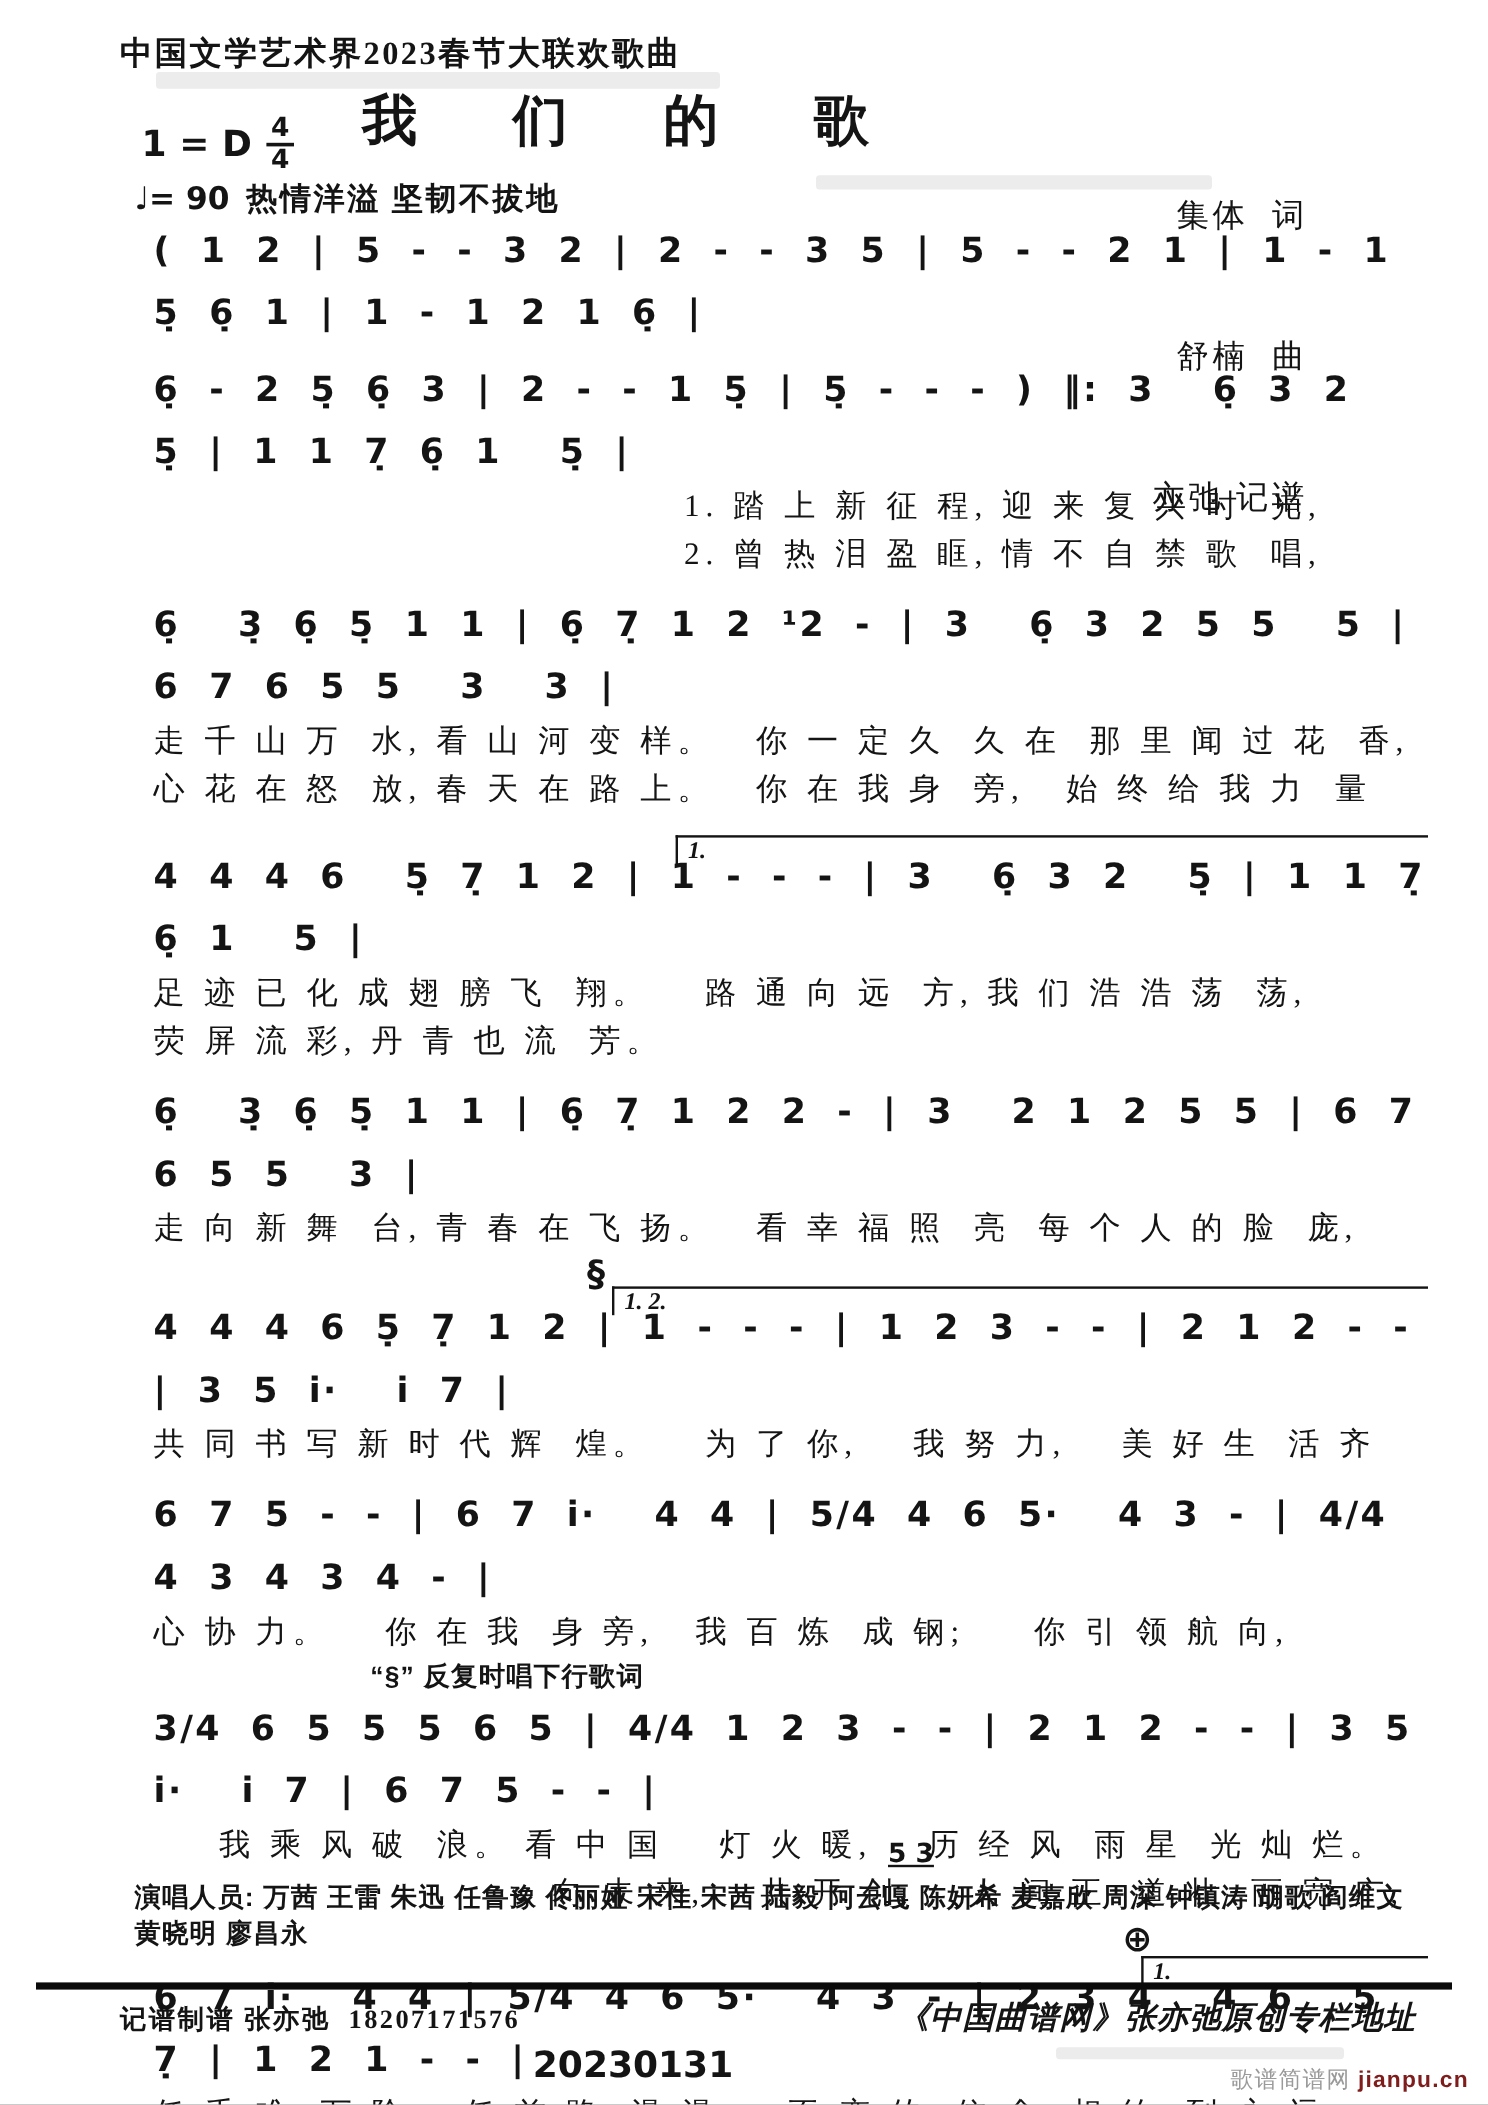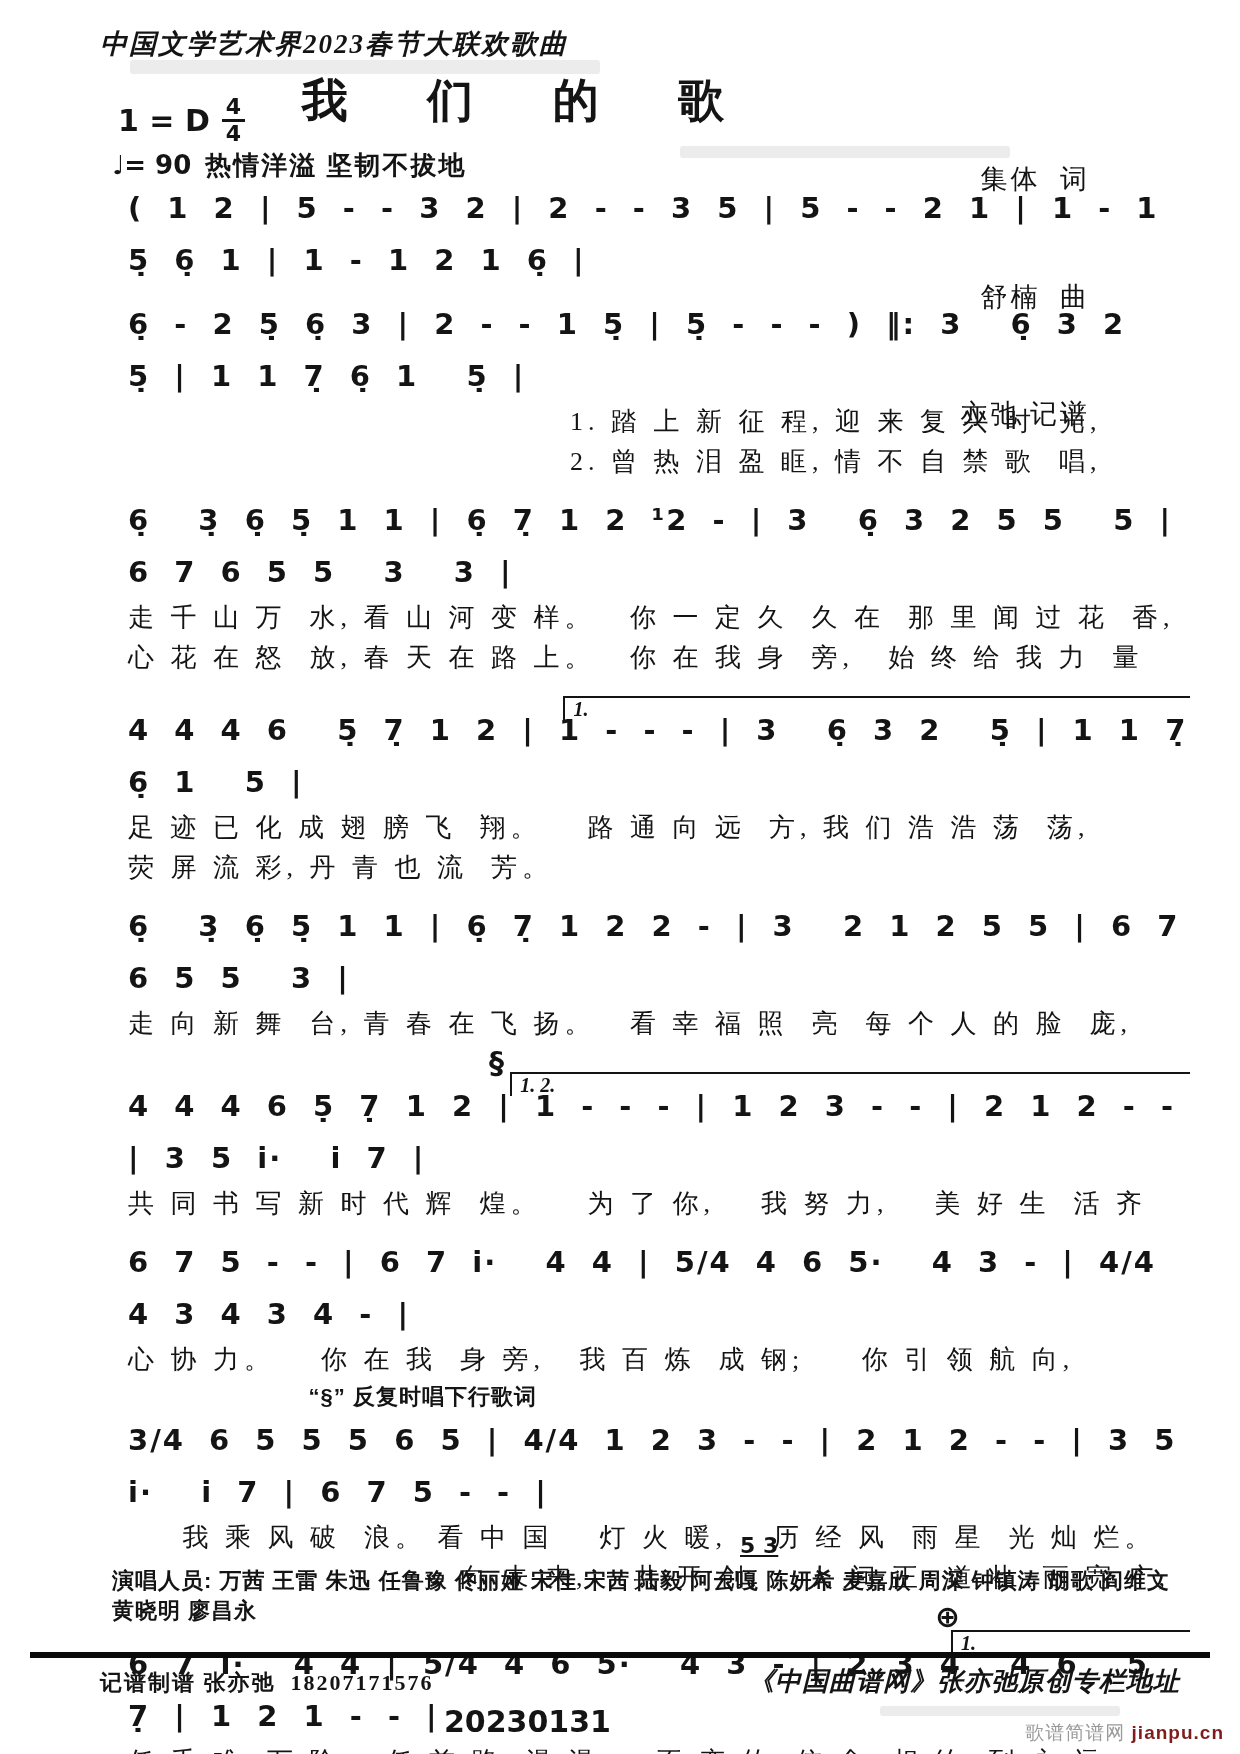--- a/index.html
+++ b/index.html
@@ -8,21 +8,21 @@
     width:1240px;height:1754px;
     margin:0 auto;
     background:#ffffff;
     color:#141414;
     font-family:"Liberation Serif", serif;
     overflow:hidden;
   }
   .smudge{position:absolute;background:#ececec;border-radius:3px;}
   .header-note{
     position:absolute;top:26px;left:100px;
-    font-size:27px;font-weight:bold;font-style:italic;letter-spacing:2px;
+    font-size:27px;font-weight:bold;letter-spacing:2px;
     white-space:pre-wrap;
   }
   .title{
     position:absolute;top:70px;left:0;width:1060px;
     text-align:center;font-size:46px;font-weight:bold;letter-spacing:34px;
     white-space:pre-wrap;
   }
   .credits{
     position:absolute;top:82px;right:150px;
     font-size:27px;line-height:1.45;text-align:right;letter-spacing:3px;

